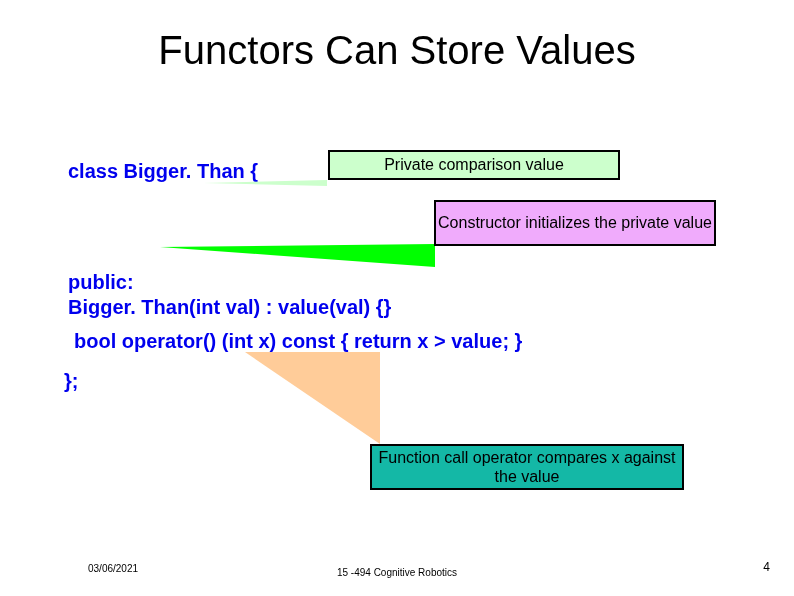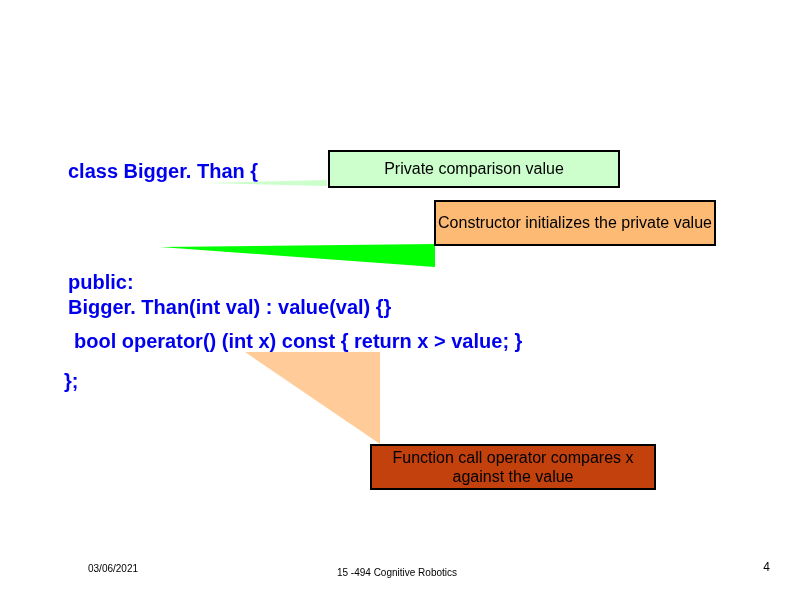--- a/index.html
+++ b/index.html
@@ -6,38 +6,39 @@
   html, body { width: 794px; height: 596px; background: #fff; font-family: Arial, Helvetica, sans-serif; position: relative; overflow: hidden; }
   .slide { position: relative; width: 794px; height: 596px; }
   .title { position: absolute; top: 28px; left: 0; width: 100%; text-align: center; font-size: 40px; color: #000; font-weight: normal; }
   .code { position: absolute; font-size: 20px; color: #0000ee; font-weight: bold; font-family: Arial, Helvetica, sans-serif; }
   .line1 { top: 160px; left: 68px; }
   .line2 { top: 210px; left: 72px; line-height: 1.25; }
   .line3 { top: 270px; left: 68px; line-height: 1.25; }
   .line4 { top: 330px; left: 74px; }
   .line5 { top: 370px; left: 64px; }
   .callout { position: absolute; border: 2px solid #000; display: flex; align-items: center; justify-content: center; text-align: center; font-size: 16px; color: #000; }
-  .c1 { top: 150px; left: 328px; width: 292px; height: 38px; background: #ccffcc; }
-  .c2 { top: 200px; left: 434px; width: 282px; height: 46px; background: #fdba74; line-height: 1.2; }
-  .c3 { top: 444px; left: 370px; width: 286px; height: 46px; background: #c2410c; line-height: 1.2; }
+  .c1 { top: 150px; left: 328px; width: 292px; height: 30px; background: #ccffcc; }
+  .c2 { top: 200px; left: 434px; width: 282px; height: 46px; background: #f0abfc; line-height: 1.2; }
+  .c3 { top: 444px; left: 370px; width: 314px; height: 46px; background: #14b8a6; line-height: 1.2; }
   .connector { position: absolute; width: 0; height: 0; }
   .tri1 { top: 180px; left: 204px; border-top: 3px solid transparent; border-bottom: 3px solid transparent; border-right: 123px solid #ccffcc; }
   .tri1b { top: 178px; left: 200px; border-top: 5px solid transparent; border-bottom: 5px solid transparent; border-right: 127px solid #000; z-index: -1; }
   .tri2 { top: 244px; left: 160px; border-top: 3px solid transparent; border-bottom: 20px solid transparent; border-right: 275px solid #00ff00; }
   .tri2b { top: 242px; left: 156px; border-top: 5px solid transparent; border-bottom: 24px solid transparent; border-right: 279px solid #000; z-index: -1; }
   .tri3 { top: 352px; left: 240px; border-left: 5px solid transparent; border-right: 135px solid #ffcc99; border-bottom: 92px solid transparent; }
   .tri3b { top: 350px; left: 236px; border-left: 7px solid transparent; border-right: 139px solid #000; border-bottom: 96px solid transparent; z-index: -1; }
   .footer-left { position: absolute; bottom: 22px; left: 56px; font-size: 10px; color: #000; padding-left: 32px; }
   .footer-center { position: absolute; bottom: 18px; left: 0; width: 100%; text-align: center; font-size: 10px; color: #000; }
   .footer-right { position: absolute; bottom: 22px; right: 24px; font-size: 12px; color: #000; }
 </style>
 </head>
 <body>
 
 <div class="slide">
+  <h1 class="title">Functors Can Store Values</h1>
 
   <div class="code line1">class Bigger. Than {</div>
   <div class="code line3">
     <span>public:</span><br>
     <span> Bigger. Than(int val) : value(val) {}</span>
   </div>
   <div class="code line4">bool operator() (int x) const { return x &gt; value; }</div>
   <div class="code line5">};</div>
 
   <div class="connector tri1b"></div>

